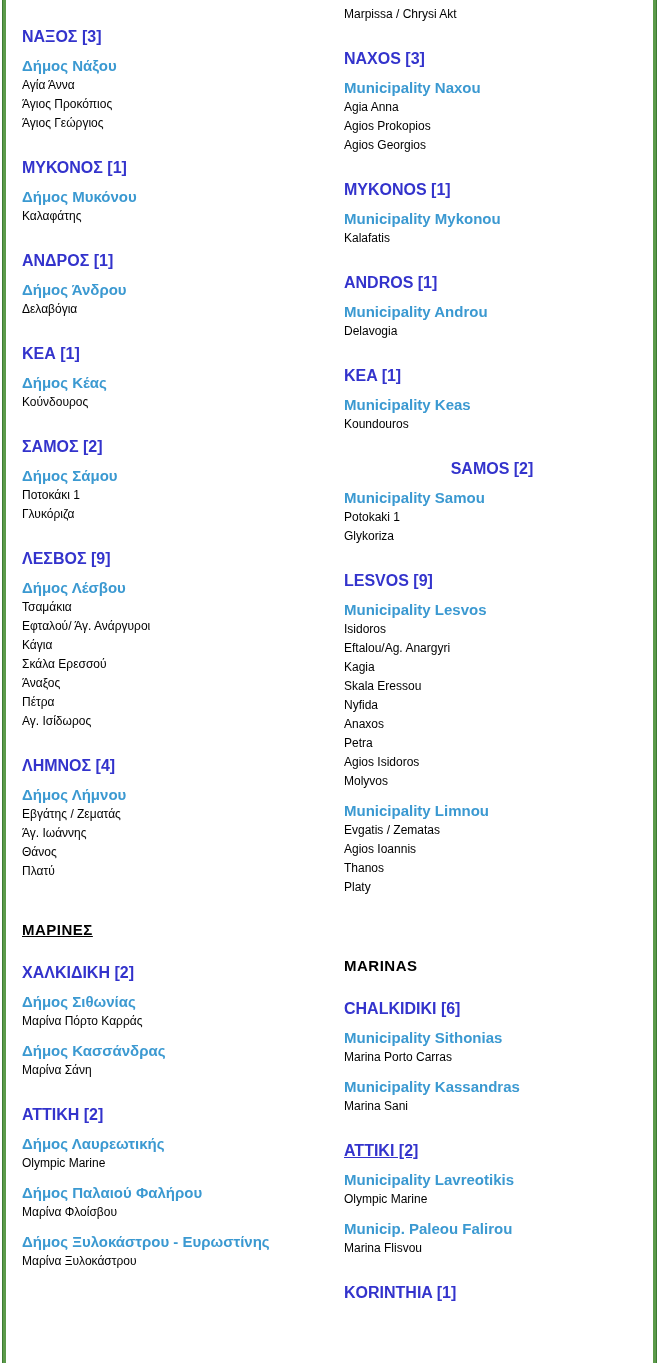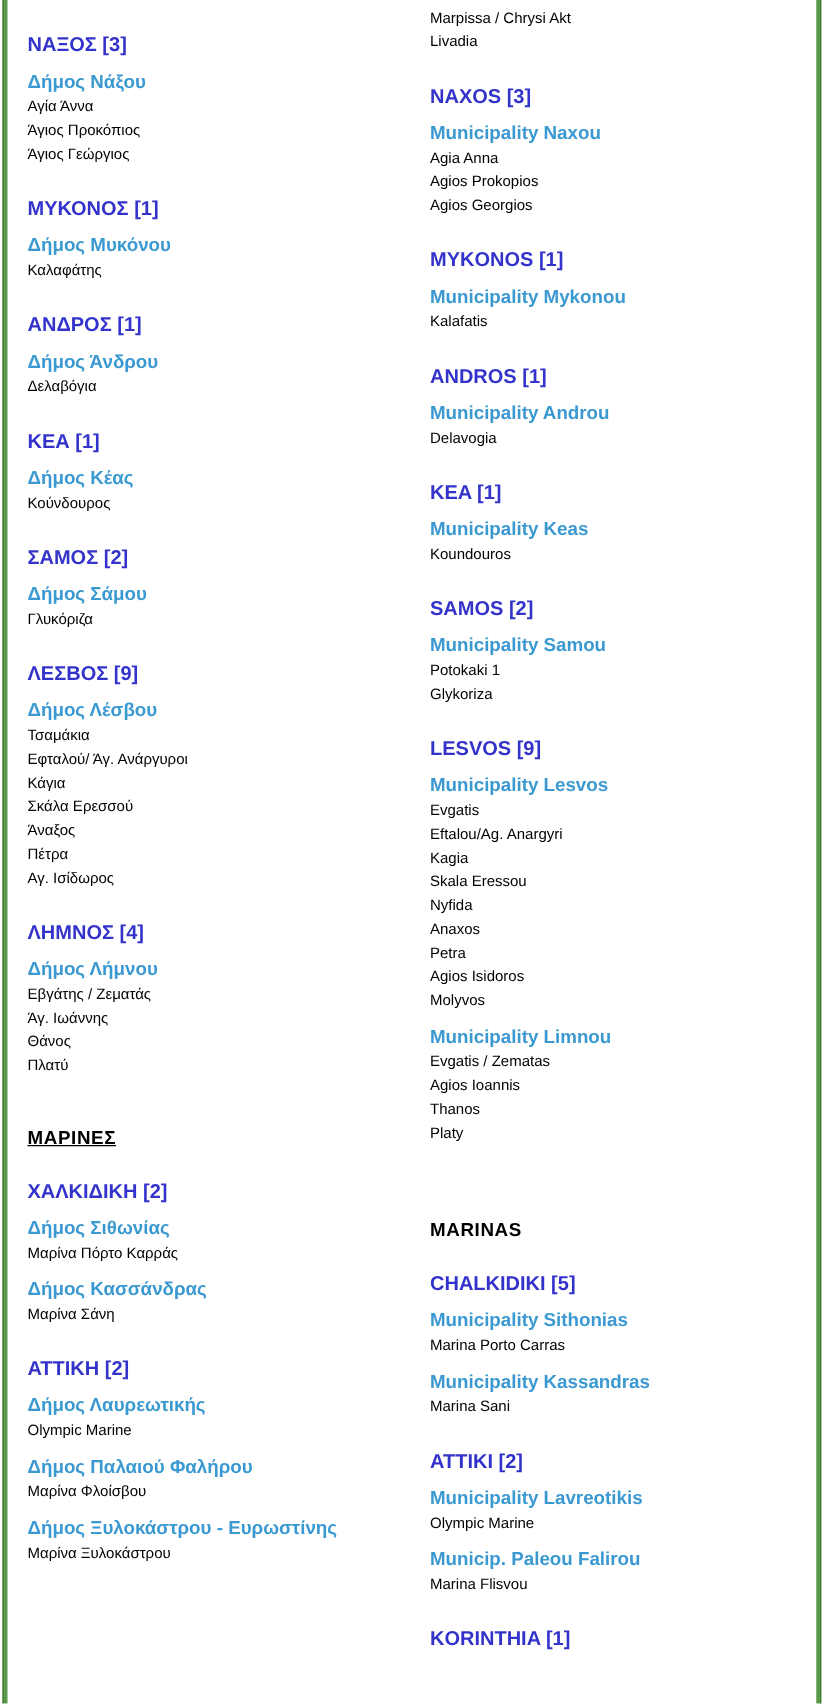--- a/index.html
+++ b/index.html
@@ -69,20 +69,21 @@
           <div class="beach-item">Δελαβόγια</div>
         </div>
         <div class="region-section">
           <h2 class="region-heading" style="margin-bottom: 0px;">ΚΕΑ [1]</h2>
           <a class="muni-link" href="#">Δήμος Κέας</a>
           <div class="beach-item">Κούνδουρος</div>
         </div>
         <div class="region-section">
           <h2 class="region-heading" style="margin-bottom: 0px;">ΣΑΜΟΣ [2]</h2>
           <a class="muni-link" href="#">Δήμος Σάμου</a>
+          <div class="beach-item">Ποτοκάκι 1</div>
           <div class="beach-item">Γλυκόριζα</div>
         </div>
         <div class="region-section">
           <h2 class="region-heading" style="margin-bottom: 0px;">ΛΕΣΒΟΣ [9]</h2>
           <a class="muni-link" href="#">Δήμος Λέσβου</a>
           <div class="beach-item">Τσαμάκια</div>
           <div class="beach-item">Εφταλού/ Άγ. Ανάργυροι</div>
           <div class="beach-item">Κάγια</div>
           <div class="beach-item">Σκάλα Ερεσσού</div>
           <div class="beach-item">Άναξος</div>
@@ -113,21 +114,20 @@
           <div class="beach-item">Μαρίνα Φλοίσβου</div>
         </div>
         <div class="region-section">
           <a class="muni-link" href="#">Δήμος Ξυλοκάστρου - Ευρωστίνης</a>
           <div class="beach-item">Μαρίνα Ξυλοκάστρου</div>
         </div>
       </div>
     <div class="col right" id="col-right">
         <div class="continuation">
           <div class="beach-item">Marpissa / Chrysi Akt</div>
-          <div class="beach-item">Livadia</div>
         </div>
         <div class="region-section">
           <h2 class="region-heading" style="margin-bottom: 0px;">NAXOS [3]</h2>
           <a class="muni-link" href="#">Municipality Naxou</a>
           <div class="beach-item">Agia Anna</div>
           <div class="beach-item">Agios Prokopios</div>
           <div class="beach-item">Agios Georgios</div>
         </div>
         <div class="region-section">
           <h2 class="region-heading" style="margin-bottom: 0px;">MYKONOS [1]</h2>
@@ -138,55 +138,55 @@
           <h2 class="region-heading" style="margin-bottom: 0px;">ANDROS [1]</h2>
           <a class="muni-link" href="#">Municipality Androu</a>
           <div class="beach-item">Delavogia</div>
         </div>
         <div class="region-section">
           <h2 class="region-heading" style="margin-bottom: 0px;">KEA [1]</h2>
           <a class="muni-link" href="#">Municipality Keas</a>
           <div class="beach-item">Koundouros</div>
         </div>
         <div class="region-section">
-          <h2 class="region-heading" style="margin-bottom: 1px;">SAMOS [2]</h2>
+          <h2 class="region-heading" style="margin-bottom: 1px; text-align: center;">SAMOS [2]</h2>
           <a class="muni-link" href="#">Municipality Samou</a>
           <div class="beach-item">Potokaki 1</div>
           <div class="beach-item">Glykoriza</div>
         </div>
         <div class="region-section">
           <h2 class="region-heading" style="margin-bottom: 0px;">LESVOS [9]</h2>
           <a class="muni-link" href="#">Municipality Lesvos</a>
-          <div class="beach-item">Evgatis</div>
+          <div class="beach-item">Isidoros</div>
           <div class="beach-item">Eftalou/Ag. Anargyri</div>
           <div class="beach-item">Kagia</div>
           <div class="beach-item">Skala Eressou</div>
           <div class="beach-item">Nyfida</div>
           <div class="beach-item">Anaxos</div>
           <div class="beach-item">Petra</div>
           <div class="beach-item">Agios Isidoros</div>
           <div class="beach-item">Molyvos</div>
         </div>
         <div class="region-section">
           <a class="muni-link" href="#">Municipality Limnou</a>
           <div class="beach-item">Evgatis / Zematas</div>
           <div class="beach-item">Agios Ioannis</div>
           <div class="beach-item">Thanos</div>
           <div class="beach-item">Platy</div>
         </div>
         <h2 class="divider-heading extra-gap" style="margin-bottom: 0px;">MARINAS</h2>
         <div class="region-section">
-          <h2 class="region-heading" style="margin-bottom: 0px;">CHALKIDIKI [5]</h2>
+          <h2 class="region-heading" style="margin-bottom: 0px;">CHALKIDIKI [6]</h2>
           <a class="muni-link" href="#">Municipality Sithonias</a>
           <div class="beach-item">Marina Porto Carras</div>
           <a class="muni-link" href="#">Municipality Kassandras</a>
           <div class="beach-item">Marina Sani</div>
         </div>
         <div class="region-section">
-          <h2 class="region-heading" style="margin-bottom: 0px;">ATTIKI [2]</h2>
+          <h2 class="region-heading" style="margin-bottom: 0px; text-decoration: underline;">ATTIKI [2]</h2>
           <a class="muni-link" href="#">Municipality Lavreotikis</a>
           <div class="beach-item">Olympic Marine</div>
           <a class="muni-link" href="#">Municip. Paleou Falirou</a>
           <div class="beach-item">Marina Flisvou</div>
         </div>
         <div class="region-section">
           <h2 class="region-heading" style="margin-bottom: 0px;">KORINTHIA [1]</h2>
         </div>
       </div>
   </div>

